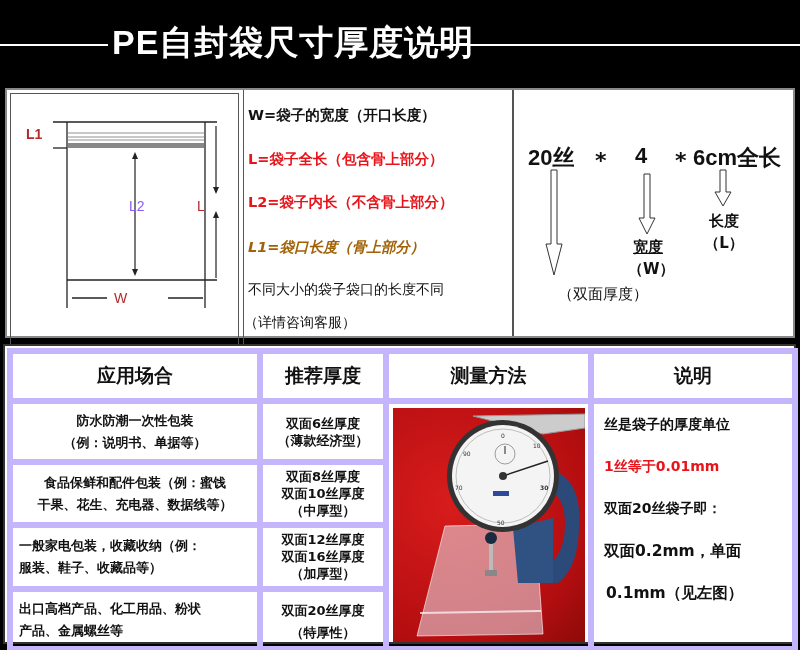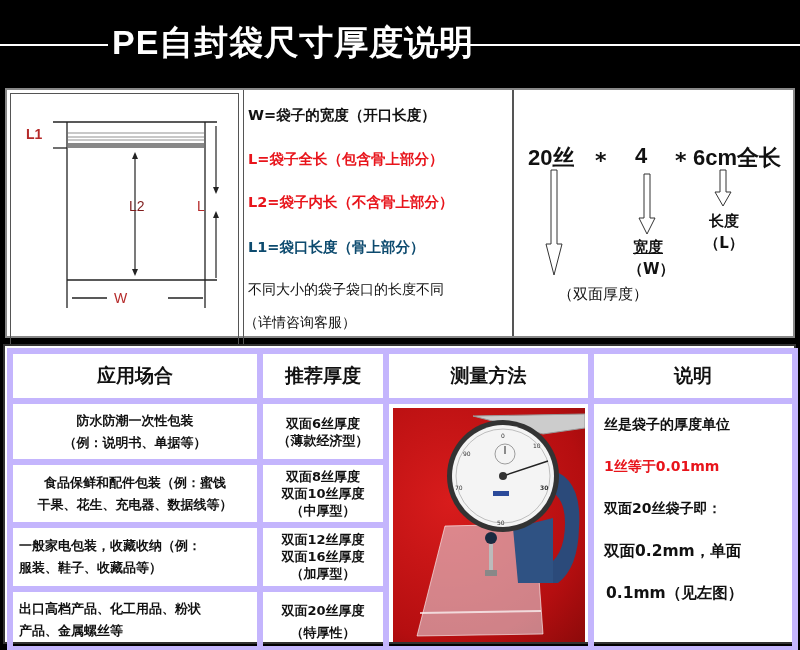--- a/index.html
+++ b/index.html
@@ -98,30 +98,30 @@
       <line x1="189" y1="32" x2="189" y2="96" stroke="#222" stroke-width="1.2"></line>
       <polygon points="189,100 186,93 192,93" fill="#222"></polygon>
 
       <line x1="189" y1="121" x2="189" y2="184" stroke="#222" stroke-width="1.2"></line>
       <polygon points="189,117 186,124 192,124" fill="#222"></polygon>
 
       <line x1="45" y1="204" x2="80" y2="204" stroke="#222" stroke-width="1.3"></line>
       <line x1="141" y1="204" x2="176" y2="204" stroke="#222" stroke-width="1.3"></line>
     </svg>
     <span style="position:absolute;left:15px;top:32px;font:bold 14px 'Liberation Sans',sans-serif;color:#b52a2a;">L1</span>
-    <span style="position:absolute;left:118px;top:104px;font:14px 'Liberation Sans',sans-serif;color:#7f1d1d;">L2</span>
+    <span style="position:absolute;left:118px;top:104px;font:14px 'Liberation Sans',sans-serif;color:#8b5cf6;">L2</span>
     <span style="position:absolute;left:186px;top:104px;font:14px 'Liberation Sans',sans-serif;color:#b52a2a;">L</span>
     <span style="position:absolute;left:103px;top:196px;font:14px 'Liberation Sans',sans-serif;color:#b52a2a;">W</span>
   </div>
 
   <div class="cell-legend">
     <div class="legend-line" style="top:16px;color:#111;">W=袋子的宽度（开口长度）</div>
     <div class="legend-line red" style="top:60px;">L=袋子全长（包含骨上部分）</div>
     <div class="legend-line red" style="top:103px;">L2=袋子内长（不含骨上部分）</div>
-    <div class="legend-line" style="top:148px;color:#0c4a6e;">L1=袋口长度（骨上部分）</div>
+    <div class="legend-line" style="top:148px;color:#a16207;font-style:italic;">L1=袋口长度（骨上部分）</div>
     <div class="legend-line normal" style="top:191px;color:#111;">不同大小的袋子袋口的长度不同</div>
     <div class="legend-line normal" style="top:224px;color:#111;left:0;">（详情咨询客服）</div>
   </div>
 
   <div class="cell-example">
     <span class="ex-text" style="left:14px;top:53px;">20丝</span>
     <span class="ex-star" style="left:81px;top:58px;">*</span>
     <span class="ex-text" style="left:121px;top:53px;">4</span>
     <span class="ex-star" style="left:161px;top:58px;">*</span>
     <span class="ex-text" style="left:179px;top:53px;">6cm全长</span>

